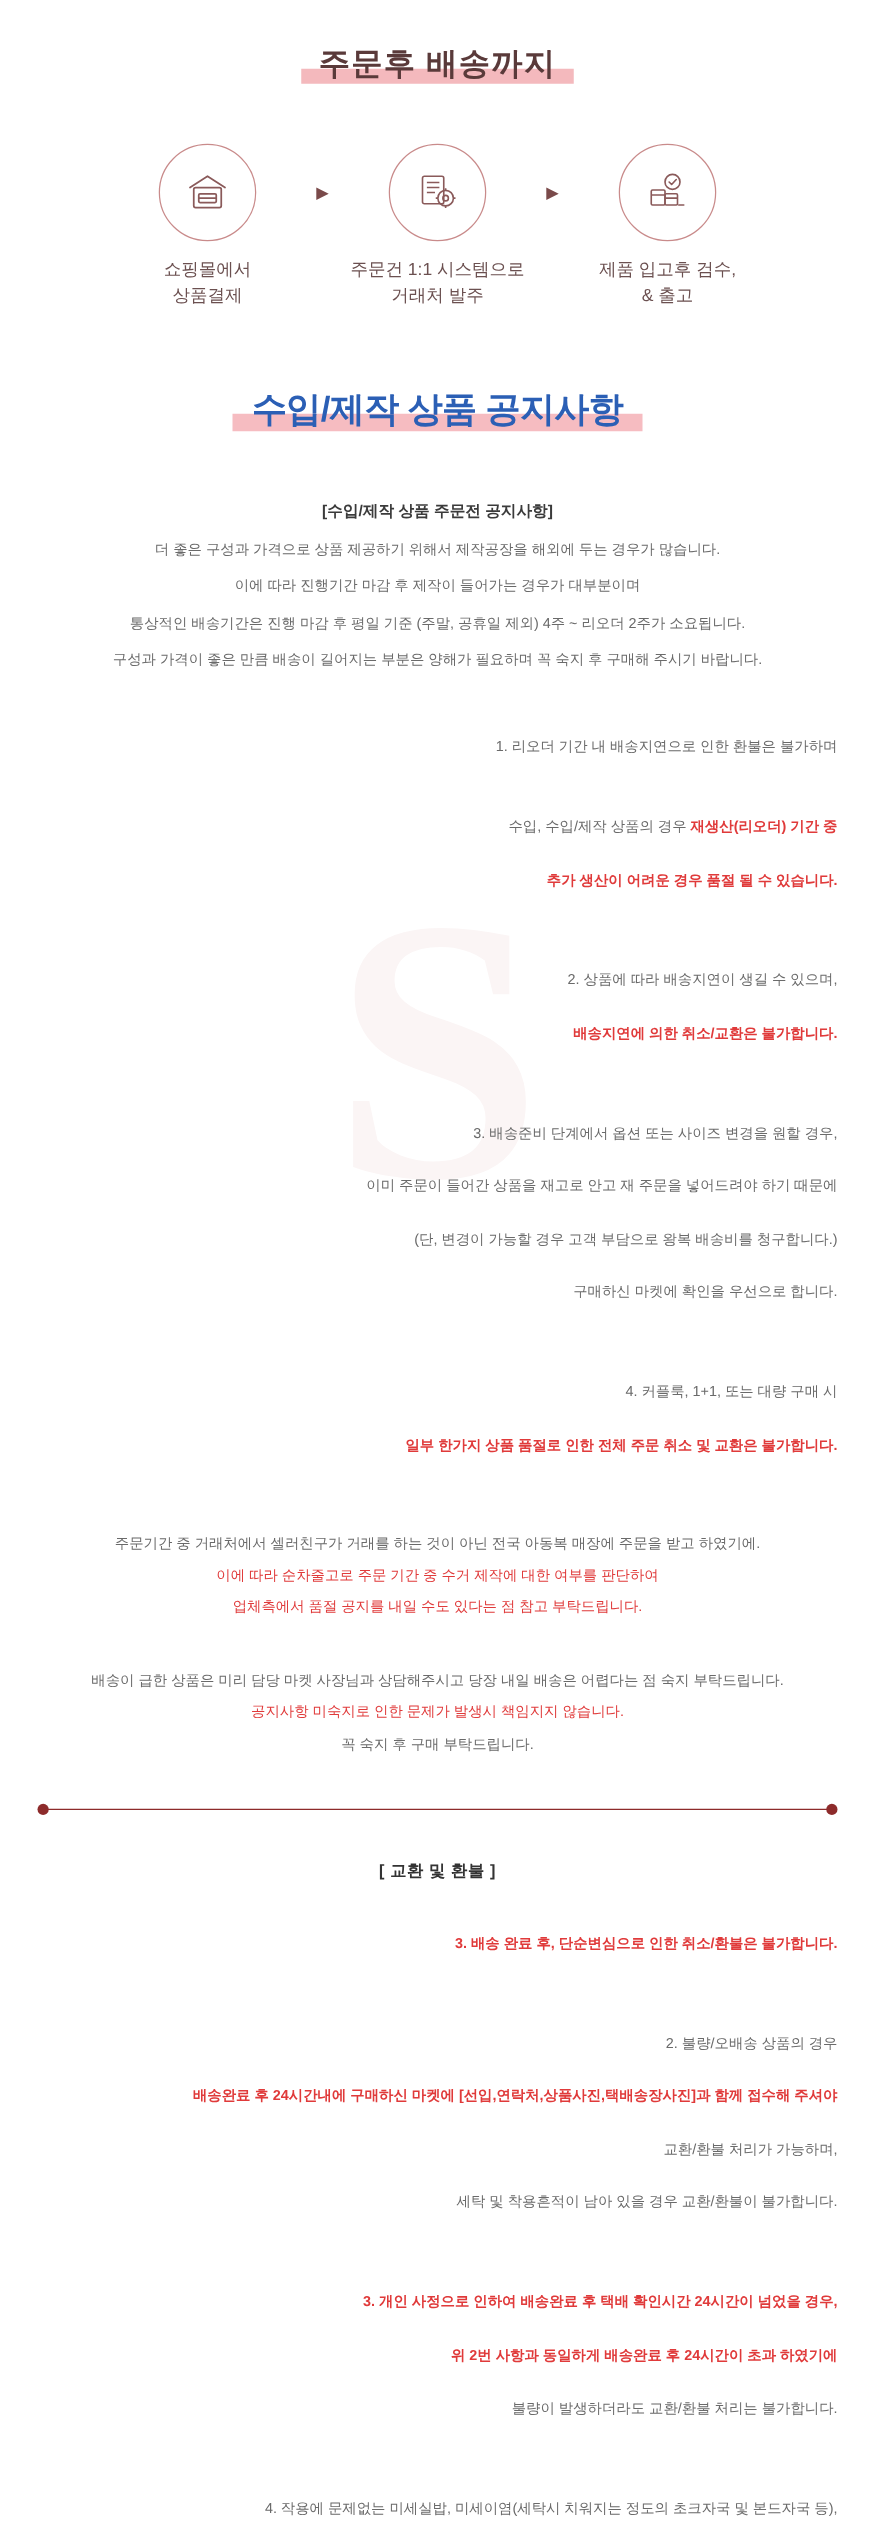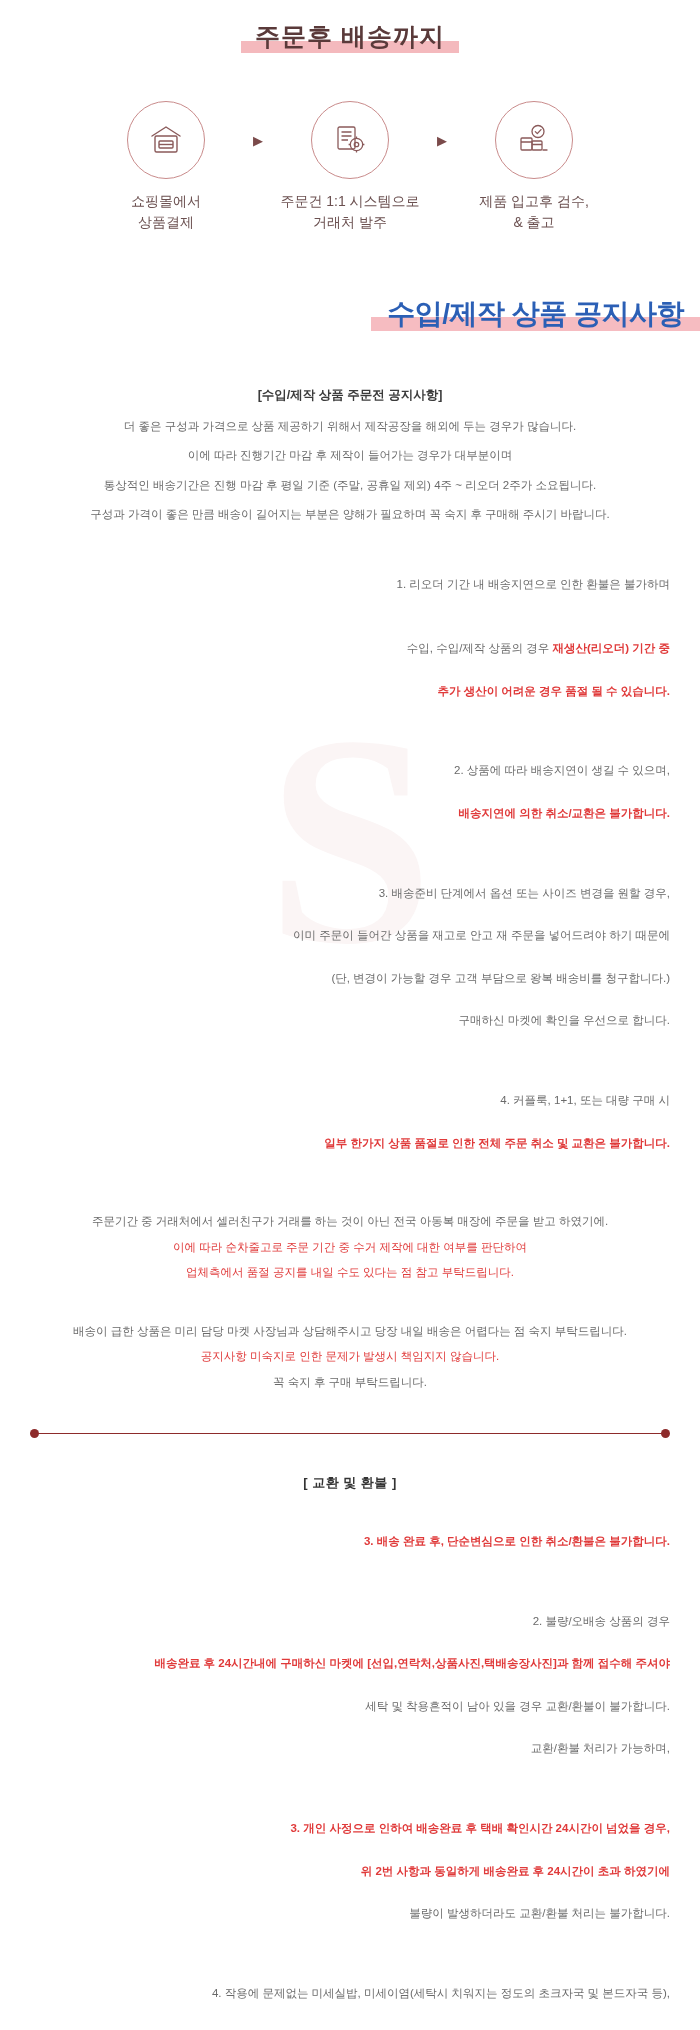--- a/index.html
+++ b/index.html
@@ -33,21 +33,21 @@
     line-height: 1;
     z-index: 0;
     user-select: none;
     font-family: "Liberation Serif", serif;
   }
   .content { position: relative; z-index: 2; }
 
   
   .top-title-wrap {
     text-align: center;
-    padding-top: 18px;
+    padding-top: 32px;
   }
   .top-title {
     display: inline-block;
     position: relative;
     font-size: 25px;
     font-weight: bold;
     color: #5a3a3a;
     letter-spacing: 1px;
     padding: 2px 14px;
   }
@@ -94,21 +94,21 @@
     display: flex;
     align-items: center;
     justify-content: center;
     height: 78px;
     color: #7a4a4a;
     font-size: 13px;
   }
 
   
   .section-title-wrap {
-    text-align: right;
+    text-align: center;
     margin-top: 60px;
   }
   .section-title {
     display: inline-block;
     position: relative;
     font-size: 28px;
     font-weight: bold;
     color: #2b5fb5;
     padding: 2px 16px;
     letter-spacing: -0.5px;
@@ -323,22 +323,22 @@
     <div class="block">
       <div class="sub-heading">[ 교환 및 환불 ]</div>
 
       <div class="item">
         <div class="red">3. 배송 완료 후, 단순변심으로 인한 취소/환불은 불가합니다.</div>
       </div>
 
       <div class="item">
         <div>2. 불량/오배송 상품의 경우</div>
         <div class="red">배송완료 후 24시간내에 구매하신 마켓에 [선입,연락처,상품사진,택배송장사진]과 함께 접수해 주셔야</div>
+        <div>교환/환불 처리가 가능하며,</div>
         <div>세탁 및 착용흔적이 남아 있을 경우 교환/환불이 불가합니다.</div>
-        <div>교환/환불 처리가 가능하며,</div>
       </div>
 
       <div class="item">
         <div class="red">3. 개인 사정으로 인하여 배송완료 후 택배 확인시간 24시간이 넘었을 경우,</div>
         <div class="red">위 2번 사항과 동일하게 배송완료 후 24시간이 초과 하였기에</div>
         <div>불량이 발생하더라도 교환/환불 처리는 불가합니다.</div>
       </div>
 
       <div class="item">
         <div>4. 작용에 문제없는 미세실밥, 미세이염(세탁시 치워지는 정도의 초크자국 및 본드자국 등),</div>

